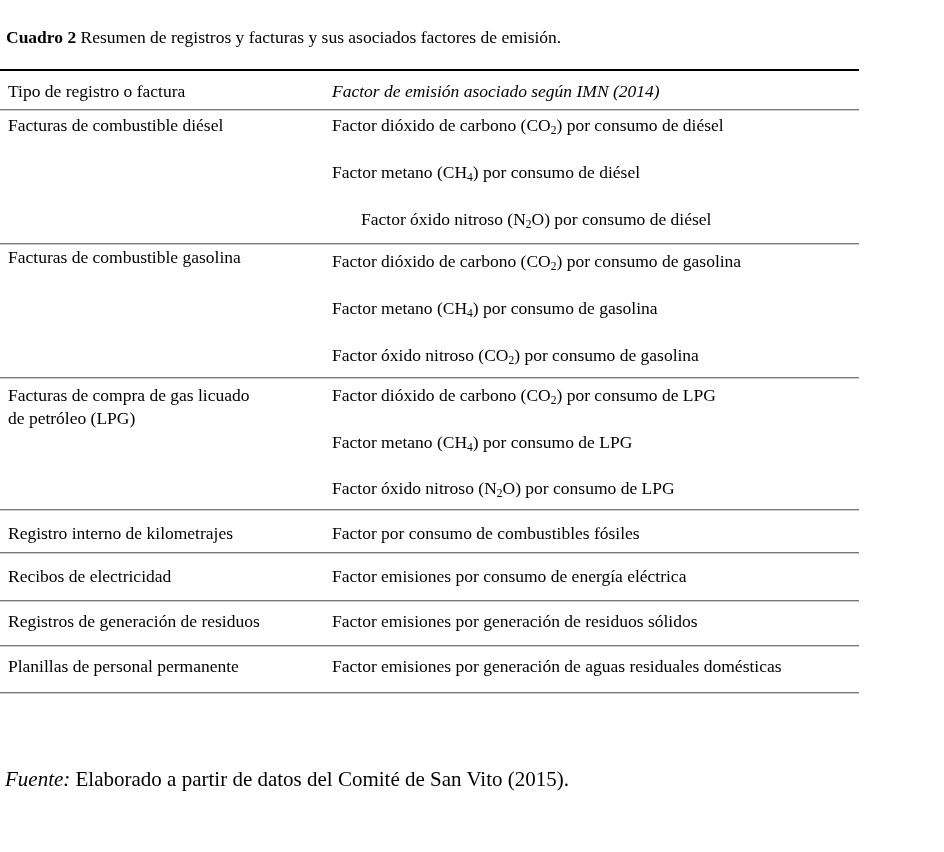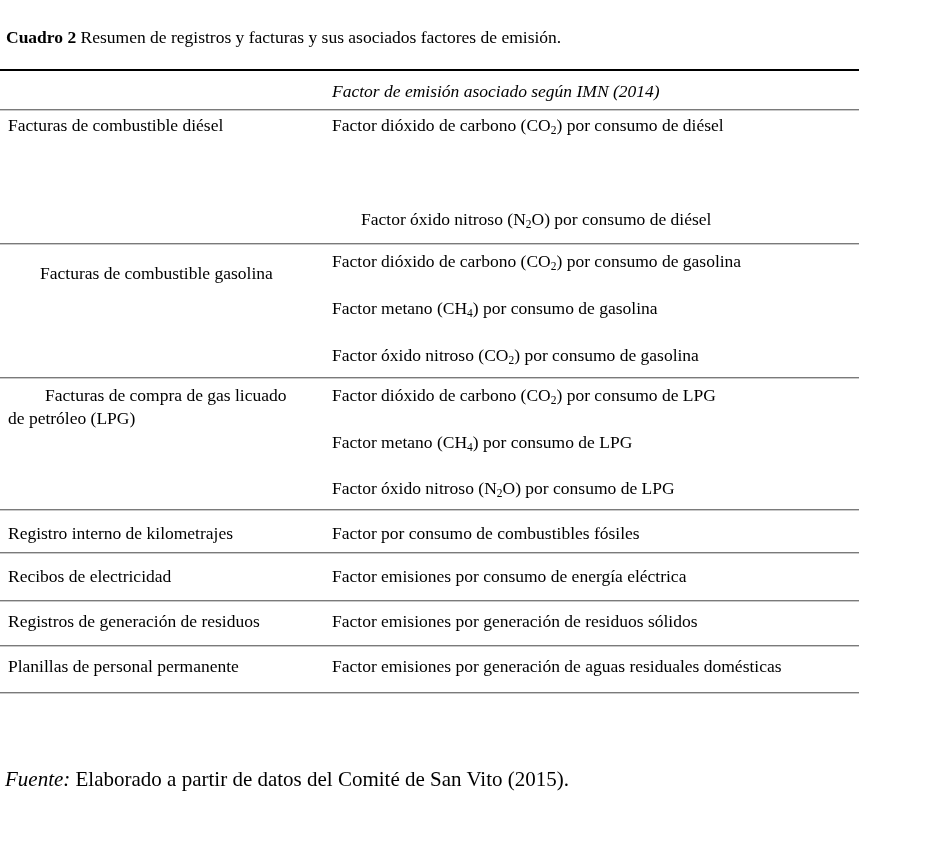--- a/index.html
+++ b/index.html
@@ -88,48 +88,52 @@
 
 <div class="page">
 
   <div class="caption">
     <span class="lbl">Cuadro 2</span>
     <span>Resumen de registros y facturas y sus asociados factores de emisión.</span>
   </div>
 
   <div class="rule rule-top"></div>
 
+  <div class="cell col1" style="top:80px;">Tipo de registro o factura</div>
   <div class="cell col2" style="top:80px;font-style:italic;">Factor de emisión asociado según IMN (2014)</div>
 
   <div class="rule rule-thin" style="top:109px;"></div>
 
   <div class="cell col1" style="top:114px;">Facturas de combustible diésel</div>
   <div class="cell col2" style="top:114px;">
     <span>Factor dióxido de carbono (CO</span><sub>2</sub><span>) por consumo de diésel</span>
   </div>
+  <div class="cell col2" style="top:161px;">
+    <span>Factor metano (CH</span><sub>4</sub><span>) por consumo de diésel</span>
+  </div>
   <div class="cell col2" style="top:208px;margin-left:29px;">
     <span>Factor óxido nitroso (N</span><sub>2</sub><span>O) por consumo de diésel</span>
   </div>
 
   <div class="rule rule-thin" style="top:243px;"></div>
 
-  <div class="cell col1" style="top:262px;margin-left:32px;">Facturas de combustible gasolina</div>
+  <div class="cell col1" style="top:246px;">Facturas de combustible gasolina</div>
   <div class="cell col2" style="top:250px;">
     <span>Factor dióxido de carbono (CO</span><sub>2</sub><span>) por consumo de gasolina</span>
   </div>
   <div class="cell col2" style="top:297px;">
     <span>Factor  metano (CH</span><sub>4</sub><span>) por consumo de gasolina</span>
   </div>
   <div class="cell col2" style="top:344px;">
     <span>Factor  óxido nitroso (CO</span><sub>2</sub><span>) por consumo de gasolina</span>
   </div>
 
   <div class="rule rule-thin" style="top:377px;"></div>
 
-  <div class="cell col1" style="top:384px;margin-left:37px;">Facturas de compra de gas licuado</div>
+  <div class="cell col1" style="top:384px;">Facturas de compra de gas licuado</div>
   <div class="cell col1" style="top:407px;">de petróleo (LPG)</div>
   <div class="cell col2" style="top:384px;">
     <span>Factor dióxido de carbono (CO</span><sub>2</sub><span>) por consumo de LPG</span>
   </div>
   <div class="cell col2" style="top:431px;">
     <span>Factor metano (CH</span><sub>4</sub><span>) por consumo de LPG</span>
   </div>
   <div class="cell col2" style="top:477px;">
     <span>Factor óxido nitroso (N</span><sub>2</sub><span>O) por consumo de LPG</span>
   </div>

